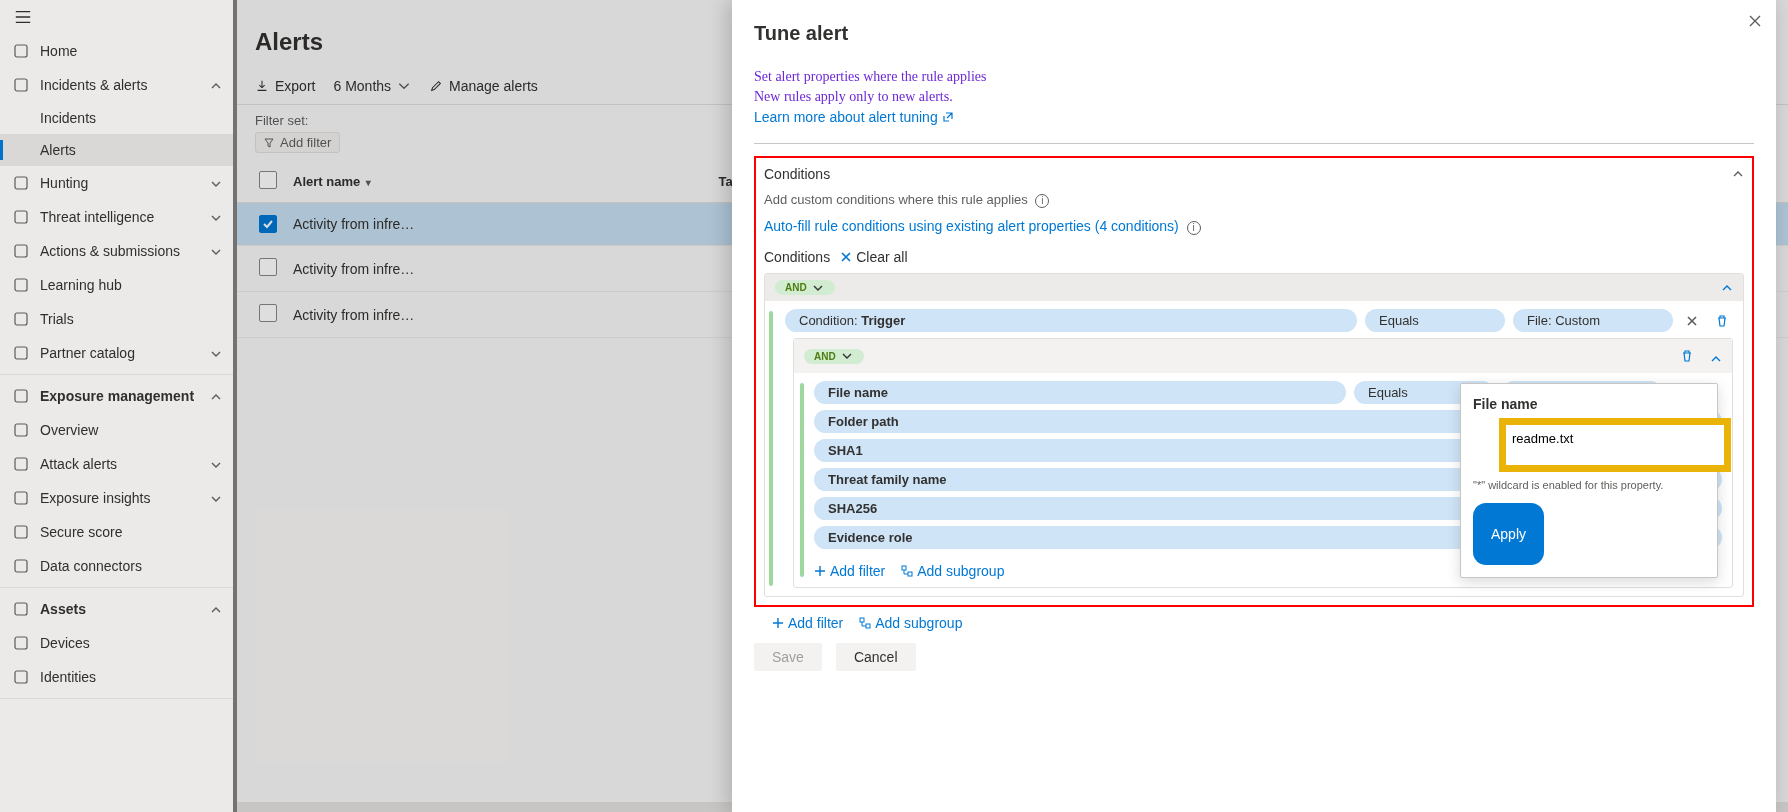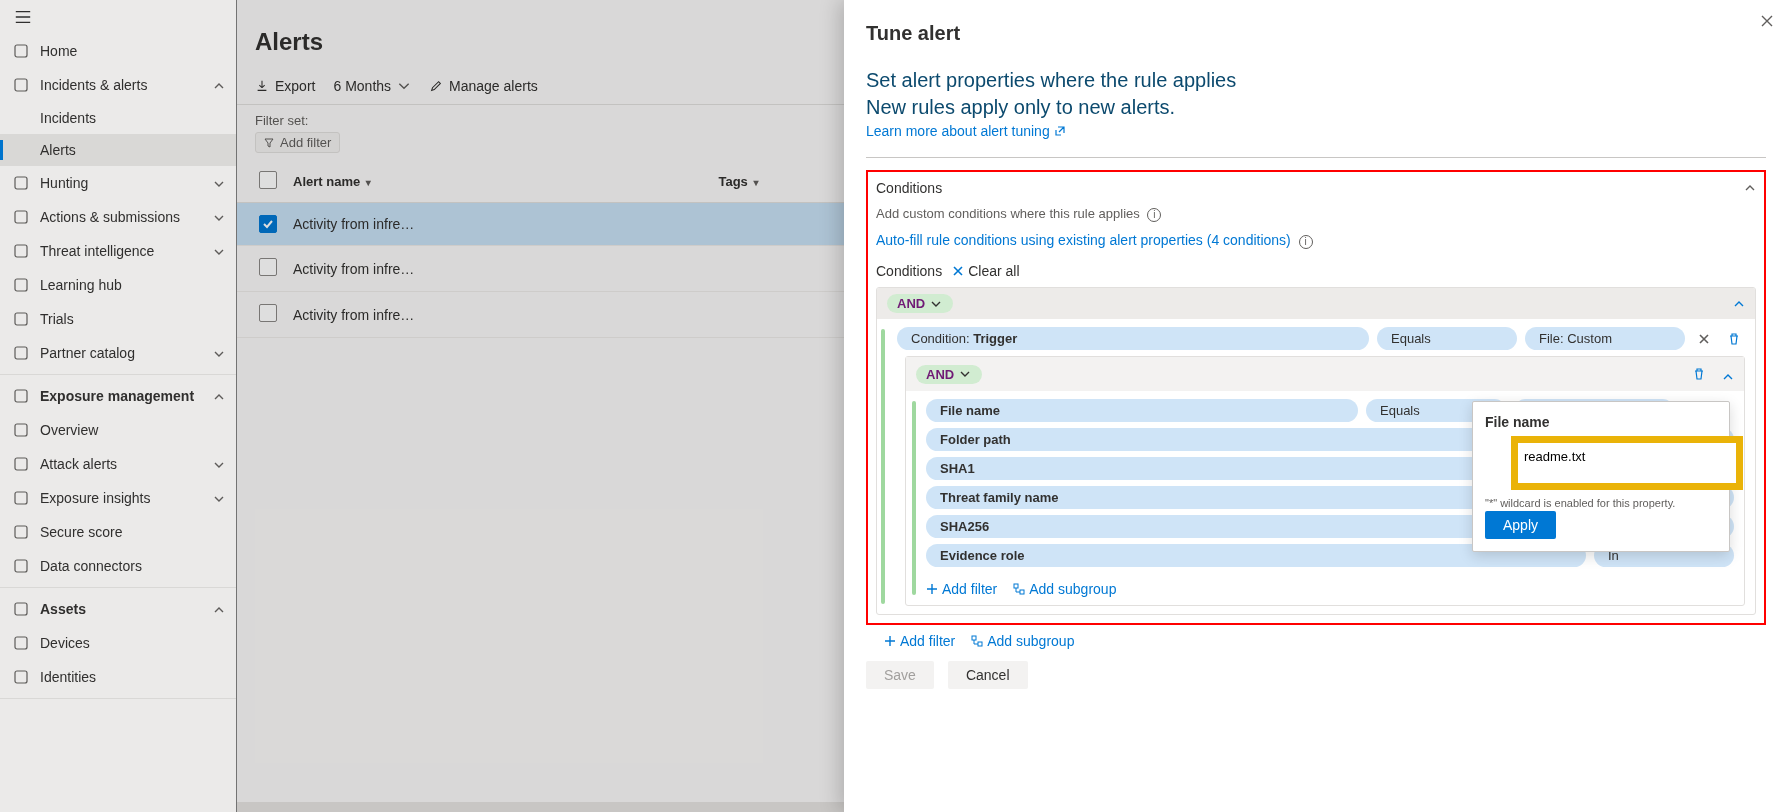--- a/index.html
+++ b/index.html
@@ -1,19 +1,19 @@
 <!DOCTYPE html>
 <html><head>
 <meta charset="utf-8">
 <style>
 * { box-sizing: border-box; margin: 0; padding: 0; font-family: "Segoe UI", Arial, sans-serif; }
 body { width: 1788px; height: 812px; overflow: hidden; background: #fff; display: flex; position: relative; font-size: 14px; color: #323130; }
 
 
-.sidebar { width: 237px; height: 100%; background: #f3f2f1; border-right: 1px solid #737373; overflow-y: auto; position: relative; }
+.sidebar { width: 237px; height: 100%; background: #f3f2f1; border-right: 4px solid #737373; overflow-y: auto; position: relative; }
 .sidebar::before { content:""; position:absolute; inset:0; background:rgba(0,0,0,0.03); pointer-events:none; z-index:2;}
 .hamburger { padding: 8px 14px; cursor: pointer; }
 .hamburger svg { width: 18px; height: 18px; }
 .nav-item { display: flex; align-items: center; padding: 8px 12px; cursor: pointer; color: #323130; position: relative; }
 .nav-item.active { background: #e1dfdd; }
 .nav-item.active::before { content: ""; position: absolute; left: 0; top: 6px; bottom: 6px; width: 3px; background: #0078d4; }
 .nav-item.sub { padding-left: 40px; }
 .nav-item.bold { font-weight: 600; }
 .nav-icon { width: 18px; height: 18px; margin-right: 10px; display:inline-flex; align-items:center; justify-content:center; color:#605e5c;}
 .nav-caret { margin-left: auto; color: #605e5c; font-size: 12px; }
@@ -36,61 +36,61 @@
 .checkbox { width: 18px; height: 18px; border: 1px solid #8a8886; border-radius: 2px; display:inline-flex; align-items:center; justify-content:center; background:#fff;}
 .checkbox.checked { background: #0078d4; border-color:#0078d4;}
 .sev-bar { display:inline-block; width:4px; height:12px; margin-right:1px;}
 .sev-red { background:#a80000;}
 .sev-orange { background:#d83b01;}
 .sev-gray { background:#a19f9d;}
 .status-dot { width:8px; height:8px; border-radius:50%; background:#0078d4; display:inline-block; margin-right:6px;}
 .hscroll { position:absolute; bottom:0; left:237px; right:0; height:10px; background:#c8c6c4;}
 
 
-.panel { position: absolute; top: 0; right: 0; bottom: 0; width: 944px; background: #fff; box-shadow: -4px 0 20px rgba(0,0,0,0.2); z-index: 10; display:flex; flex-direction:column;}
+.panel { position: absolute; top: 0; right: 12px; bottom: 0; width: 1044px; background: #fff; box-shadow: -4px 0 20px rgba(0,0,0,0.2); z-index: 10; display:flex; flex-direction:column;}
 .panel-close { position: absolute; top: 10px; right: 14px; cursor: pointer; font-size: 18px; color: #605e5c; }
 .panel-body { padding: 22px 22px 0 22px; overflow: hidden; flex:1;}
 .panel-title { font-size: 20px; font-weight: 600; margin-bottom: 24px; }
-.panel-desc { font-size: 20px; color: #0c4a6e; margin-bottom: 4px; }
+.panel-desc { font-size: 14px; color: #6d28d9; margin-bottom: 4px; font-family: Liberation Serif, serif; }
 .link { color: #0078d4; cursor: pointer; display:inline-flex; align-items:center; gap:4px;}
 .panel-divider { height: 1px; background: #c8c6c4; margin: 18px 0; }
 
 
 .highlight-box { border: 2px solid #ff0000; padding: 8px; margin-top: -6px;}
 .section-header { display:flex; justify-content:space-between; align-items:center; font-size: 14px; padding-bottom: 10px; cursor:pointer;}
 .info-icon { display:inline-block; width:14px; height:14px; border:1px solid #605e5c; border-radius:50%; text-align:center; line-height:12px; font-size:10px; color:#605e5c; margin-left:4px;}
 .cond-label { display:flex; align-items:center; gap:10px; margin-top: 14px; margin-bottom: 8px;}
 .clear-all { color:#323130; cursor:pointer; display:inline-flex; align-items:center; gap:4px;text-align:right;}
 .clear-all svg { color:#0078d4;}
 
 
 .group { border:1px solid #e1dfdd; border-radius:3px; overflow: hidden; position:relative;}
 .group-bar { background:#edebe9; padding:6px 10px; display:flex; align-items:center; justify-content:space-between;}
-.and-pill { background:#d1ecd1; border-radius:12px; padding:2px 12px 2px 10px; font-weight:600; font-size:13px; color:#701a75; display:inline-flex; align-items:center; gap:6px; cursor:pointer;}
+.and-pill { background:#d1ecd1; border-radius:12px; padding:2px 12px 2px 10px; font-weight:600; font-size:10px; color:#4d7c0f; display:inline-flex; align-items:center; gap:6px; cursor:pointer;}
 .and-pill svg { width:10px; height:10px;}
 .group-body { padding:8px 10px; position:relative;}
 .group-left { position:absolute; left:4px; top:10px; bottom:10px; width:4px; background:#9fd89f; border-radius:2px;}
 .cond-row { display:flex; align-items:center; gap:8px; margin-bottom:6px;}
 .pill-lg { background:#cfe4f7; border-radius:14px; padding:4px 14px; font-size:13px; flex-shrink:0;}
 .pill-lg.wide { flex:1; min-width: 138px;}
 .pill-lg strong { font-weight:600;}
 .x-btn, .trash-btn { width:22px; height:22px; display:inline-flex; align-items:center; justify-content:center; cursor:pointer; color:#605e5c;}
 .trash-btn { color:#0078d4;}
 
 
 .nested { margin-left:18px; border:1px solid #e1dfdd; border-radius:3px; margin-top:6px;}
 .nested .group-bar { background:#f3f2f1;}
 .nested .and-pill { background:#d1ecd1;}
 
 
 .popover { position:absolute; top:44px; right:14px; width:258px; background:#fff; border:1px solid #c8c6c4; border-radius:2px; box-shadow:0 4px 14px rgba(0,0,0,0.15); padding:12px; z-index:20;}
 .popover label { font-size:14px; font-weight:600; display:block; margin-bottom:6px;}
 .popover textarea { width:100%; height:54px; border:7px solid #eab308; font-size:13px; padding:6px; resize:none; font-family:inherit;margin-left:26px;}
 .popover .hint { font-size:11px; color:#605e5c; margin-top:4px;}
-.btn-primary { background:#0078d4; color:#fff; border:none; padding:6px 18px; font-size:14px; border-radius:2px; cursor:pointer; margin-top:2px;}
+.btn-primary { background:#0078d4; color:#fff; border:none; padding:23px 18px; font-size:14px; border-radius:13px; cursor:pointer; margin-top:12px;}
 
 
 .add-links { display:flex; gap:16px; padding:8px 0 0 18px;}
 .footer { padding: 12px 18px 0 0; display:flex; gap:14px;}
 .btn { border:none; padding:6px 18px; font-size:14px; border-radius:2px; cursor:pointer;}
 .btn-save { background:#f3f2f1; color:#a19f9d;}
 .btn-cancel { background:#f3f2f1; color:#323130;}
 
 
 svg { display:inline-block; vertical-align:middle;}
@@ -140,32 +140,32 @@
         <span class="nav-caret"><svg width="10" height="10" viewBox="0 0 10 10">
             <path d="M1 3l4 4 4-4" stroke="#605e5c" fill="none" stroke-width="1.4"></path>
           </svg></span>
       </div>
       <div class="nav-item">
         <span class="nav-icon">
           <svg width="16" height="16" viewBox="0 0 16 16">
             <rect x="2" y="2" width="12" height="12" rx="2" stroke="#605e5c" fill="none" stroke-width="1.2"></rect>
           </svg>
         </span>
+        <span>Threat intelligence</span>
+        <span class="nav-caret"><svg width="10" height="10" viewBox="0 0 10 10">
+            <path d="M1 3l4 4 4-4" stroke="#605e5c" fill="none" stroke-width="1.4"></path>
+          </svg></span>
+      </div>
+      <div class="nav-item">
+        <span class="nav-icon">
+          <svg width="16" height="16" viewBox="0 0 16 16">
+            <rect x="2" y="2" width="12" height="12" rx="2" stroke="#605e5c" fill="none" stroke-width="1.2"></rect>
+          </svg>
+        </span>
         <span>Actions &amp; submissions</span>
-        <span class="nav-caret"><svg width="10" height="10" viewBox="0 0 10 10">
-            <path d="M1 3l4 4 4-4" stroke="#605e5c" fill="none" stroke-width="1.4"></path>
-          </svg></span>
-      </div>
-      <div class="nav-item">
-        <span class="nav-icon">
-          <svg width="16" height="16" viewBox="0 0 16 16">
-            <rect x="2" y="2" width="12" height="12" rx="2" stroke="#605e5c" fill="none" stroke-width="1.2"></rect>
-          </svg>
-        </span>
-        <span>Threat intelligence</span>
         <span class="nav-caret"><svg width="10" height="10" viewBox="0 0 10 10">
             <path d="M1 3l4 4 4-4" stroke="#605e5c" fill="none" stroke-width="1.4"></path>
           </svg></span>
       </div>
       <div class="nav-item">
         <span class="nav-icon">
           <svg width="16" height="16" viewBox="0 0 16 16">
             <rect x="2" y="2" width="12" height="12" rx="2" stroke="#605e5c" fill="none" stroke-width="1.2"></rect>
           </svg>
         </span>

